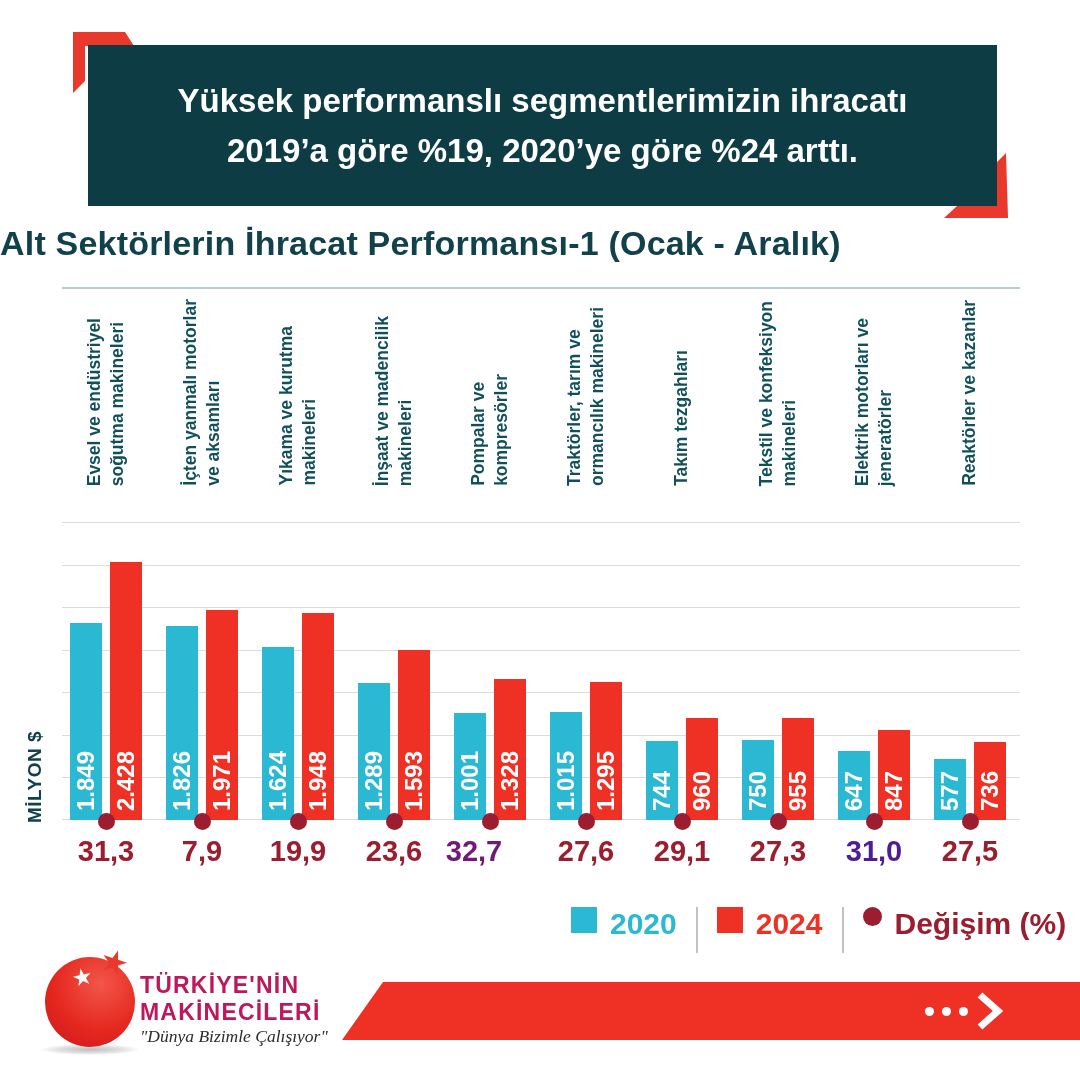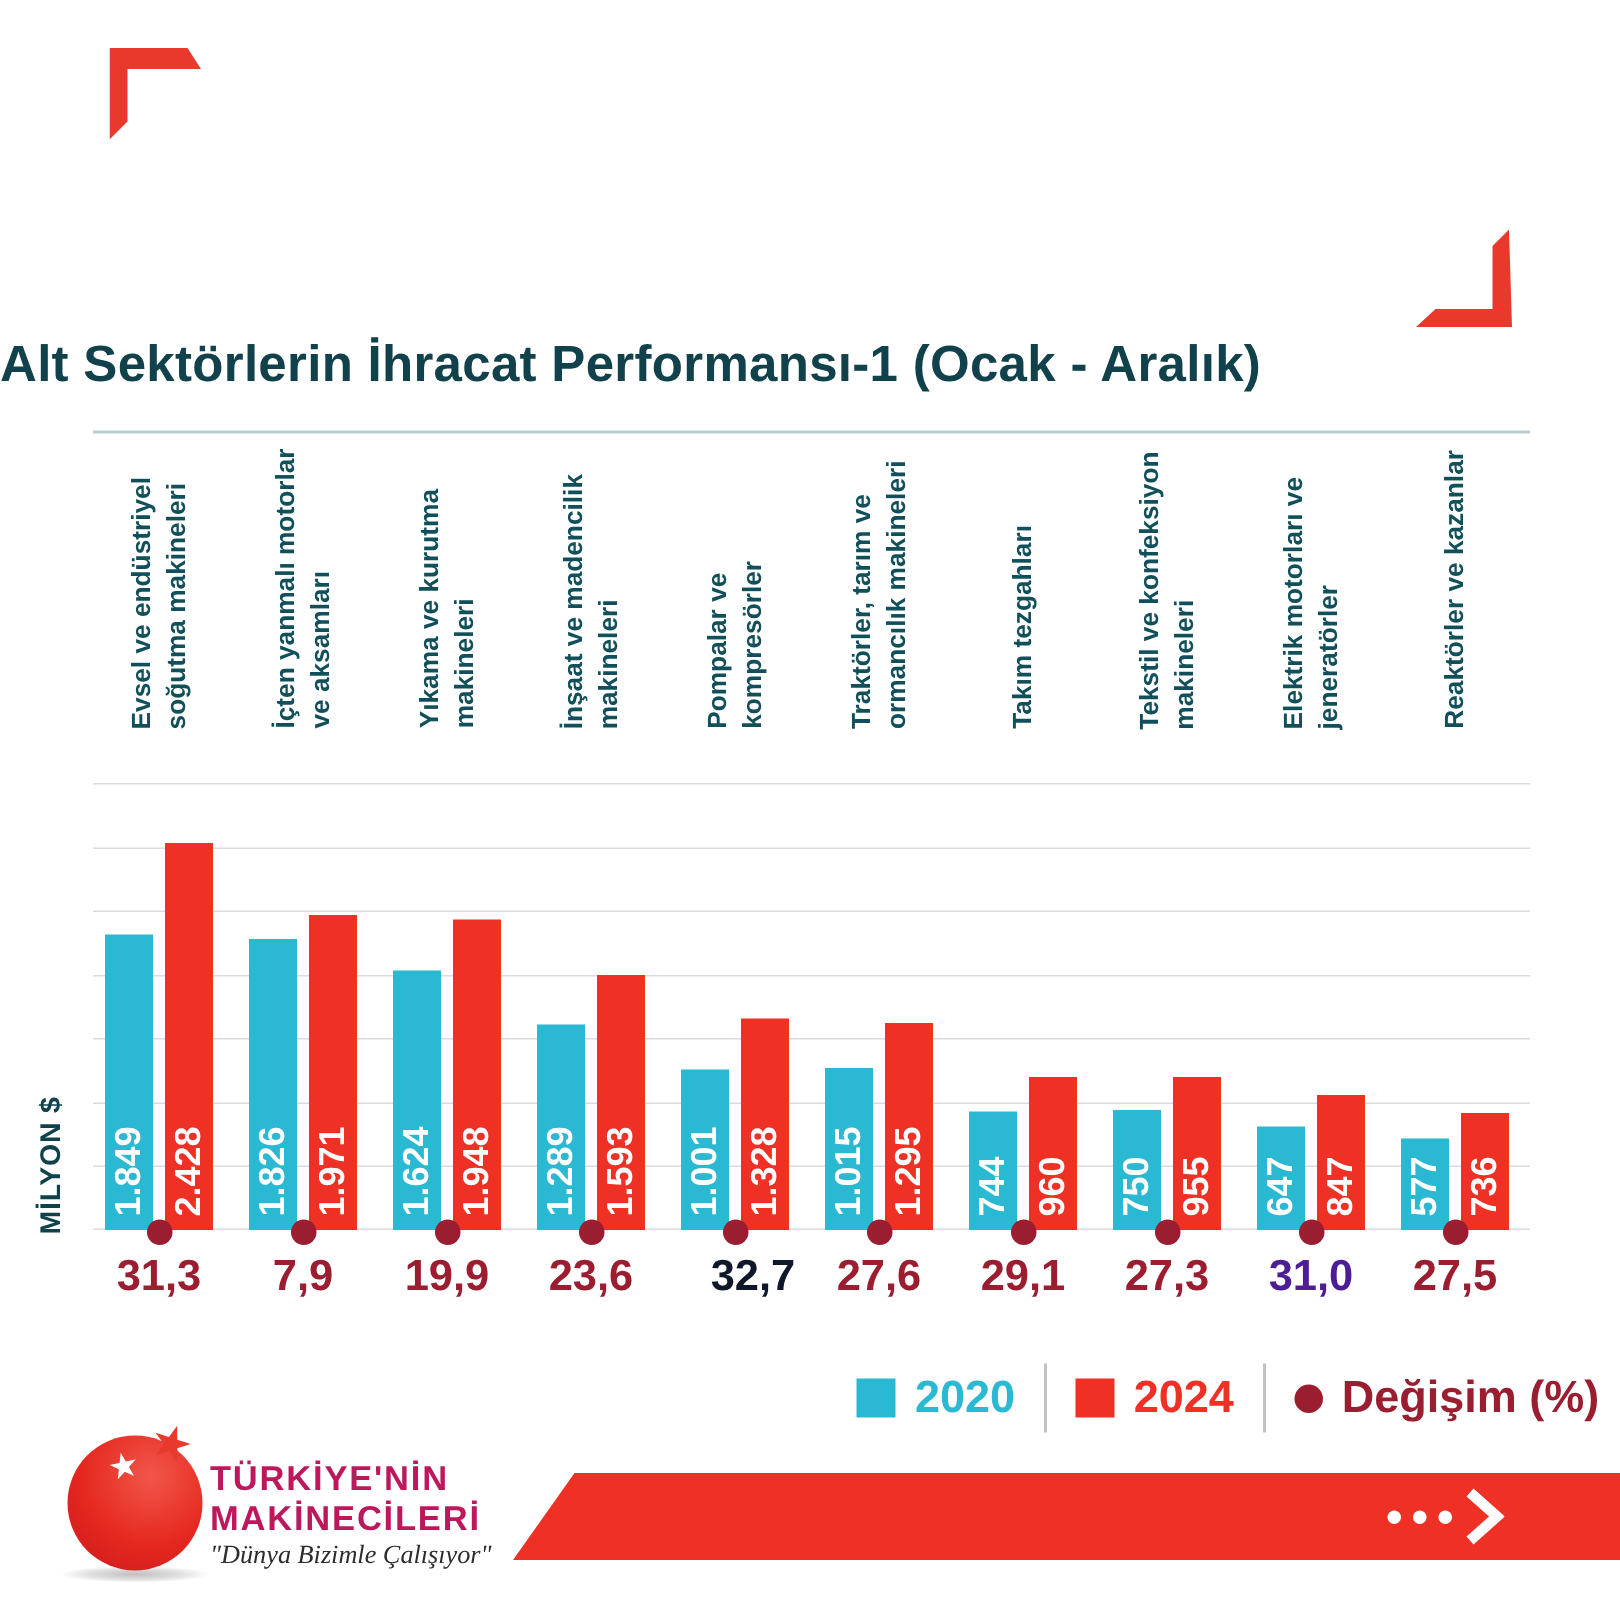--- a/index.html
+++ b/index.html
@@ -31,21 +31,21 @@
   .gridline{position:absolute;left:0;width:100%;height:1px;background:#dcdcdc;}
   .bar{position:absolute;bottom:0;width:32px;}
   .bar-value{position:absolute;bottom:9px;color:#ffffff;font-size:24px;font-weight:600;line-height:1;}
   .change-dot{position:absolute;width:17px;height:17px;border-radius:50%;bottom:-10px;}
 
   .pct{position:absolute;top:835px;width:110px;text-align:center;font-size:29px;font-weight:600;}
 
   .y-label{position:absolute;left:24px;top:731px;color:#11414b;font-size:19px;font-weight:700;letter-spacing:.5px;}
 
   
-  .legend{position:absolute;left:571px;top:907px;height:50px;display:flex;align-items:center;}
+  .legend{position:absolute;left:571px;top:907px;height:50px;display:flex;}
   .legend-swatch{width:26px;height:26px;margin-right:13px;}
   .legend-swatch.circle{width:19px;height:19px;border-radius:50%;}
   .legend-label{font-size:30px;font-weight:600;}
   .legend-divider{width:2px;height:46px;background:#c2c2c2;margin:0 19px;}
 
   
   .logo-circle{position:absolute;left:45px;top:957px;width:90px;height:90px;border-radius:50%;
                background:radial-gradient(circle at 62% 30%, #f2564a 0%, #e5281f 55%, #ca171d 100%);}
   .logo-star{position:absolute;line-height:1;}
   .logo-shadow{position:absolute;left:41px;top:1044px;width:98px;height:11px;border-radius:50%;
@@ -65,20 +65,24 @@
 
 <div class="page">
 
   <svg class="accent" style="left:73px;top:32px;" width="61" height="62" viewBox="0 0 61 62">
     <polygon points="0,0 52,0 61,14 12,14 12,49 0,61" fill="#e9392c"></polygon>
   </svg>
   <svg class="accent" style="left:944px;top:153px;" width="64" height="65" viewBox="0 0 64 65">
     <polygon points="62,0 64,65 0,65 13,53 51,53 51,11" fill="#e9392c"></polygon>
   </svg>
 
+  <div class="header-box">
+    <div class="header-text" style="white-space:pre-line;">Yüksek performanslı segmentlerimizin ihracatı
+2019’a göre %19, 2020’ye göre %24 arttı.</div>
+  </div>
 
   <div class="chart-title">Alt Sektörlerin İhracat Performansı-1 (Ocak - Aralık)</div>
 
   <div class="band-line"></div>
   <div class="cat-band" id="cat-band">
       <div class="cat-cell" style="left: -1px; width: 90px;">
         <span class="vtext cat-text">Evsel ve endüstriyel
 soğutma makineleri</span>
       </div>
       <div class="cat-cell" style="left: 95px; width: 90px;">
@@ -178,21 +182,21 @@
       <div class="change-dot" style="left: 900px; background: rgb(155, 30, 48);"></div>
     </div>
 
   <div class="y-label vtext">MİLYON $</div>
 
   <div class="abs" id="annotations" style="left:0;top:0;width:1080px;height:1080px;pointer-events:none;">
       <div class="pct" style="left: 51px; color: rgb(155, 30, 48);">31,3</div>
       <div class="pct" style="left: 147px; color: rgb(155, 30, 48);">7,9</div>
       <div class="pct" style="left: 243px; color: rgb(155, 30, 48);">19,9</div>
       <div class="pct" style="left: 339px; color: rgb(155, 30, 48);">23,6</div>
-      <div class="pct" style="left: 447px; color: #0f172a;">32,7</div>
+      <div class="pct" style="left: 419px; color: #701a75;">32,7</div>
       <div class="pct" style="left: 531px; color: rgb(155, 30, 48);">27,6</div>
       <div class="pct" style="left: 627px; color: rgb(155, 30, 48);">29,1</div>
       <div class="pct" style="left: 723px; color: rgb(155, 30, 48);">27,3</div>
       <div class="pct" style="left: 819px; color: #4c1d95;">31,0</div>
       <div class="pct" style="left: 915px; color: rgb(155, 30, 48);">27,5</div>
     </div>
 
   <div class="legend" id="legend">
       <div class="legend-swatch" style="background: rgb(43, 184, 210);"></div>
       <span class="legend-label" style="color: rgb(43, 184, 210);">2020</span>

